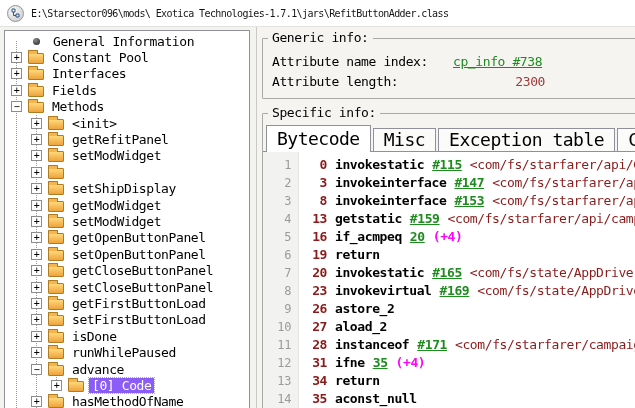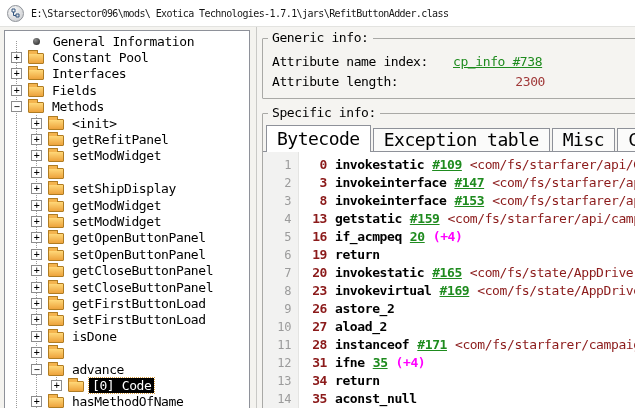--- a/index.html
+++ b/index.html
@@ -63,21 +63,21 @@
     background:#F4B44E; border:1px solid #B07C22; border-bottom:none;
     border-radius:1px 1px 0 0;
   }
   .node-icon.bullet {
     width:7px; height:7px; border-radius:50%;
     background:radial-gradient(circle at 35% 30%, #8A8A8A, #1E1E1E);
     margin-left:5px; margin-right:5px;
   }
   .tree-label { margin-left:5px; padding:0 3px; }
   .tree-label.selected {
-    background:#000000; color:#fff;
+    background:#8b5cf6; color:#fff;
     outline:1px dotted #DFA240;
   }
   .vline {
     position:absolute; width:0;
     border-left:1px dotted #9A9A9A; z-index:0;
   }
 
   
   .right {
     position:absolute; left:256px; top:0; width:424px; bottom:-10px;
@@ -253,20 +253,21 @@
     <span class="tree-label">setFirstButtonLoad</span>
   </div>
           <div class="tree-row" style="padding-left: 26px;">
     <span class="expander">+</span>
     <span class="node-icon folder"></span>
     <span class="tree-label">isDone</span>
   </div>
           <div class="tree-row" style="padding-left: 26px;">
     <span class="expander">+</span>
     <span class="node-icon folder"></span>
+    <span class="tree-label">runWhilePaused</span>
   </div>
           <div class="tree-row" style="padding-left: 26px;">
     <span class="expander">−</span>
     <span class="node-icon folder"></span>
     <span class="tree-label">advance</span>
   </div>
           <div class="tree-row" style="padding-left: 46px;">
     <span class="expander">+</span>
     <span class="node-icon folder"></span>
     <span class="tree-label selected">[0] Code</span>
@@ -293,32 +294,32 @@
           <span class="ginfo-label">Attribute length:</span>
           <span class="ginfo-value">2300</span>
         </div>
       </div>
     </div>
 
     <div class="groupbox gbox-specific">
       <span class="legend">Specific info:</span>
       <div class="tabstrip" id="tab-host">
           <div class="tab selected">Bytecode</div>
+          <div class="tab">Misc</div>
           <div class="tab">Exception table</div>
-          <div class="tab">Misc</div>
           <div class="tab">Code Editor</div>
         </div>
       <div class="code-table">
         <div class="gutter-bg"></div>
         <div id="row-host">
             <div class="code-row">
     <span class="lnum">1</span>
     <span class="offset">0</span>
     <span class="mnemonic">invokestatic</span>
-    <span class="operand">#109</span>
+    <span class="operand">#115</span>
 
     <span class="comment">&lt;com/fs/starfarer/api/Global/</span>
   </div>
             <div class="code-row">
     <span class="lnum">2</span>
     <span class="offset">3</span>
     <span class="mnemonic">invokeinterface</span>
     <span class="operand">#147</span>
 
     <span class="comment">&lt;com/fs/starfarer/api/campa</span>

